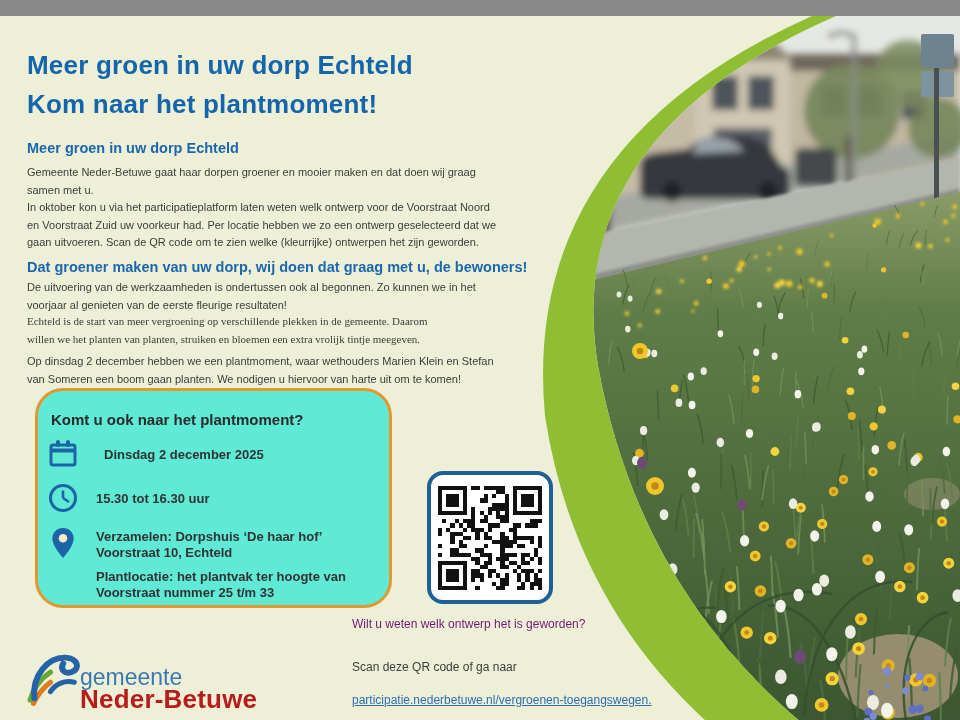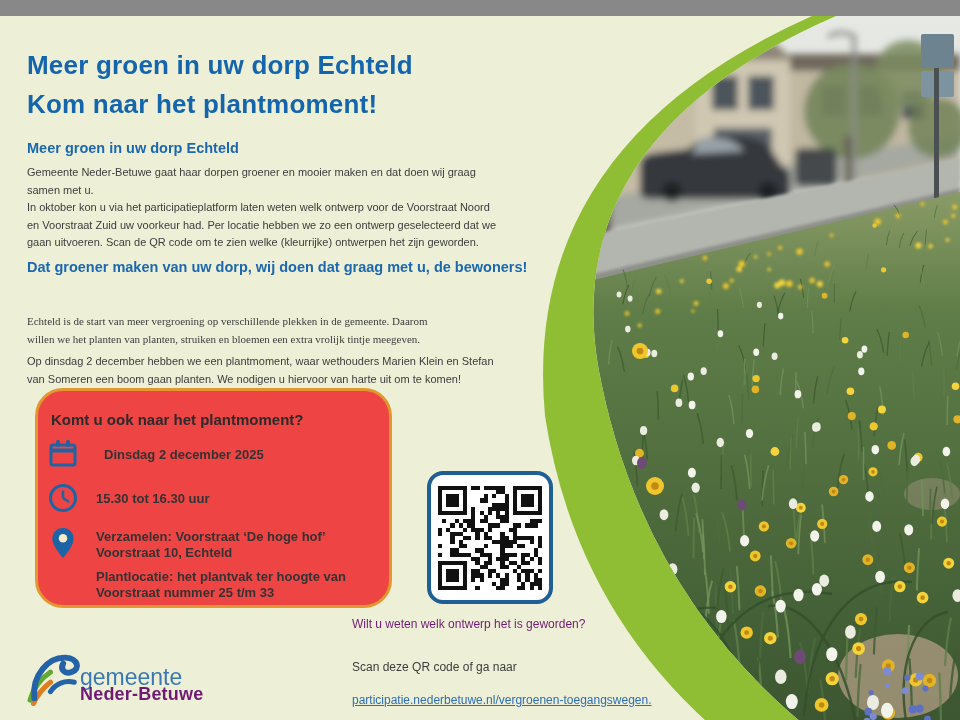--- a/index.html
+++ b/index.html
@@ -6,41 +6,41 @@
   .page{position:relative;width:960px;height:720px;background:#edf0d6;overflow:hidden;
         font-family:"Liberation Sans",sans-serif;color:#3c3c3c;margin:16px auto;}
   .art{position:absolute;left:0;top:0;width:960px;height:720px;}
   .content{position:absolute;left:0;top:0;width:960px;height:720px;}
 
   .title{position:absolute;left:27px;top:30px;font-size:26px;font-weight:bold;
          color:#1565ad;line-height:39px;letter-spacing:.2px;white-space:pre-line;}
   .h-sec{position:absolute;left:27px;font-size:14.5px;font-weight:bold;color:#1b68b0;}
   .par{position:absolute;left:27px;font-size:11px;line-height:17.5px;white-space:pre-line;width:580px;}
 
-  .invite{position:absolute;left:35px;top:372px;width:357px;height:220px;background:#ef4444;
+  .invite{position:absolute;left:35px;top:372px;width:357px;height:220px;background:#5eead4;
           border:3px solid #e2972f;border-radius:28px;box-sizing:border-box;}
   .inv-title{position:absolute;left:13px;top:20px;font-size:15px;font-weight:bold;color:#2b2b2b;}
   .inv-icon{position:absolute;left:10px;width:30px;height:30px;}
   .inv-pin{left:13px;}
   .inv-txt{position:absolute;left:58px;font-size:13px;font-weight:bold;color:#333;
            line-height:16px;white-space:pre-line;width:280px;}
 
   .qr-box{position:absolute;left:427px;top:455px;width:126px;height:133px;background:#fff;
           border:4px solid #1e5f96;border-radius:16px;box-sizing:border-box;
           display:flex;align-items:center;justify-content:center;}
 
   .qr-text{position:absolute;left:352px;top:600px;width:300px;font-size:12px;line-height:16.5px;color:#3c3c3c;}
   .qr-text .bold{font-weight:normal;color:#701a75;}
   .qr-text .blk{margin-bottom:10px;white-space:pre-line;}
   a.link{color:#2f6db4;text-decoration:underline;cursor:pointer;}
 
   .logo{position:absolute;left:25px;top:626px;width:260px;height:90px;}
   .logo-swirl{position:absolute;left:0;top:2px;}
   .logo-top{position:absolute;left:55px;top:22px;font-size:23px;color:#3a77b5;}
-  .logo-bottom{position:absolute;left:55px;top:42px;font-size:18px;font-weight:bold;color:#701a75;letter-spacing:.2px;}
+  .logo-bottom{position:absolute;left:55px;top:42px;font-size:26px;font-weight:bold;color:#b91c1c;letter-spacing:.2px;}
 </style>
 </head>
 <body>
 
 <div class="page">
 
   <svg class="art" viewBox="0 0 960 720" aria-hidden="true">
     <defs>
       <clipPath id="photoClip">
         <path d="M836,0 L960,0 L960,720 L818,720 Q640,580 598,350 Q560,120 836,0 Z"></path>
@@ -514,20 +514,22 @@
 Kom naar het plantmoment!</div>
 
     <div class="h-sec" style="top:124px;">Meer groen in uw dorp Echteld</div>
     <div class="par" style="top:148px;">Gemeente Neder-Betuwe gaat haar dorpen groener en mooier maken en dat doen wij graag
 samen met u.</div>
     <div class="par" style="top:183px;">In oktober kon u via het participatieplatform laten weten welk ontwerp voor de Voorstraat Noord
 en Voorstraat Zuid uw voorkeur had. Per locatie hebben we zo een ontwerp geselecteerd dat we
 gaan uitvoeren. Scan de QR code om te zien welke (kleurrijke) ontwerpen het zijn geworden.</div>
 
     <div class="h-sec" style="top:243px;">Dat groener maken van uw dorp, wij doen dat graag met u, de bewoners!</div>
+    <div class="par" style="top:263px;">De uitvoering van de werkzaamheden is ondertussen ook al begonnen. Zo kunnen we in het
+voorjaar al genieten van de eerste fleurige resultaten!</div>
     <div class="par" style="top:297px;font-family:Liberation Serif, serif;">Echteld is de start van meer vergroening op verschillende plekken in de gemeente. Daarom
 willen we het planten van planten, struiken en bloemen een extra vrolijk tintje meegeven.</div>
     <div class="par" style="top:337px;">Op dinsdag 2 december hebben we een plantmoment, waar wethouders Marien Klein en Stefan
 van Someren een boom gaan planten. We nodigen u hiervoor van harte uit om te komen!</div>
 
     <div class="invite">
       <div class="inv-title">Komt u ook naar het plantmoment?</div>
 
       <svg class="inv-icon" style="top:48px;" viewBox="0 0 30 30">
         <rect x="3" y="6" width="24" height="20" rx="2" fill="none" stroke="#1d64a6" stroke-width="3"></rect>
@@ -541,21 +543,21 @@
         <circle cx="15" cy="15" r="12.5" fill="none" stroke="#1d64a6" stroke-width="3"></circle>
         <line x1="15" y1="15" x2="15" y2="7.5" stroke="#1d64a6" stroke-width="2.6"></line>
         <line x1="15" y1="15" x2="21" y2="19" stroke="#1d64a6" stroke-width="2.6"></line>
       </svg>
       <div class="inv-txt" style="top:100px;">15.30 tot 16.30 uur</div>
 
       <svg class="inv-icon inv-pin" style="top:136px;width:24px;height:32px;" viewBox="0 0 22 30">
         <path d="M11,1 C5,1 1,5.5 1,11 C1,18 11,29 11,29 C11,29 21,18 21,11 C21,5.5 17,1 11,1 Z" fill="#1d64a6"></path>
         <circle cx="11" cy="10.5" r="4" fill="#f9ebc9"></circle>
       </svg>
-      <div class="inv-txt" style="top:138px;">Verzamelen: Voorstraat ‘De hoge hof’
+      <div class="inv-txt" style="top:138px;">Verzamelen: Dorpshuis ‘De haar hof’
 Voorstraat 10, Echteld</div>
       <div class="inv-txt" style="top:178px;">Plantlocatie: het plantvak ter hoogte van
 Voorstraat nummer 25 t/m 33</div>
     </div>
 
     <div class="qr-box">
       <svg id="qr-svg" viewBox="0 0 25 25" width="104" height="104" shape-rendering="crispEdges">
         <rect x="0" y="0" width="25" height="25" fill="#ffffff"></rect>
         <g id="qr-modules">
             <rect x="0" y="0" width="7" height="7" fill="#111"></rect>

